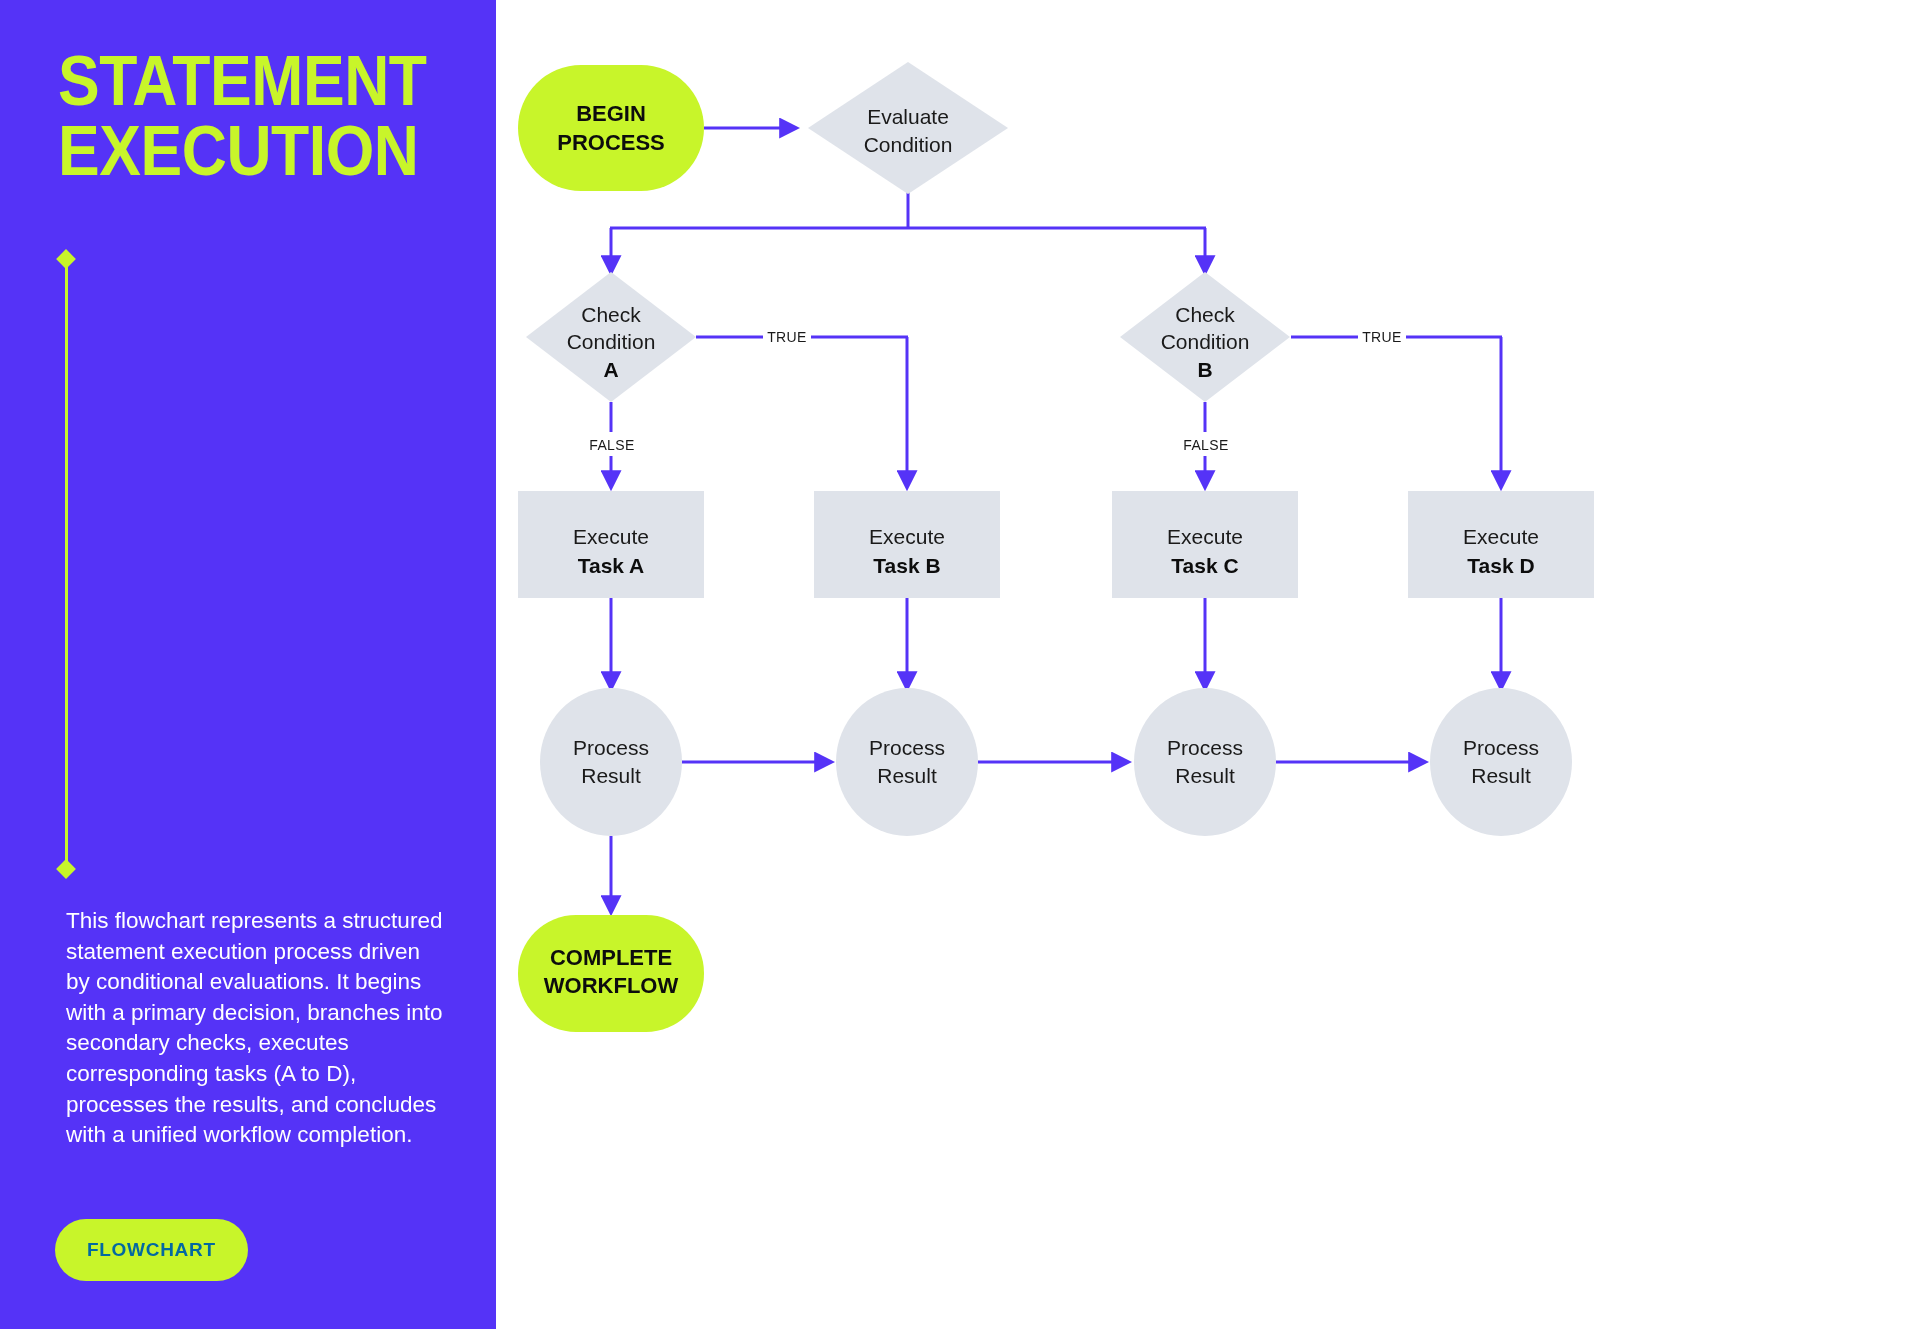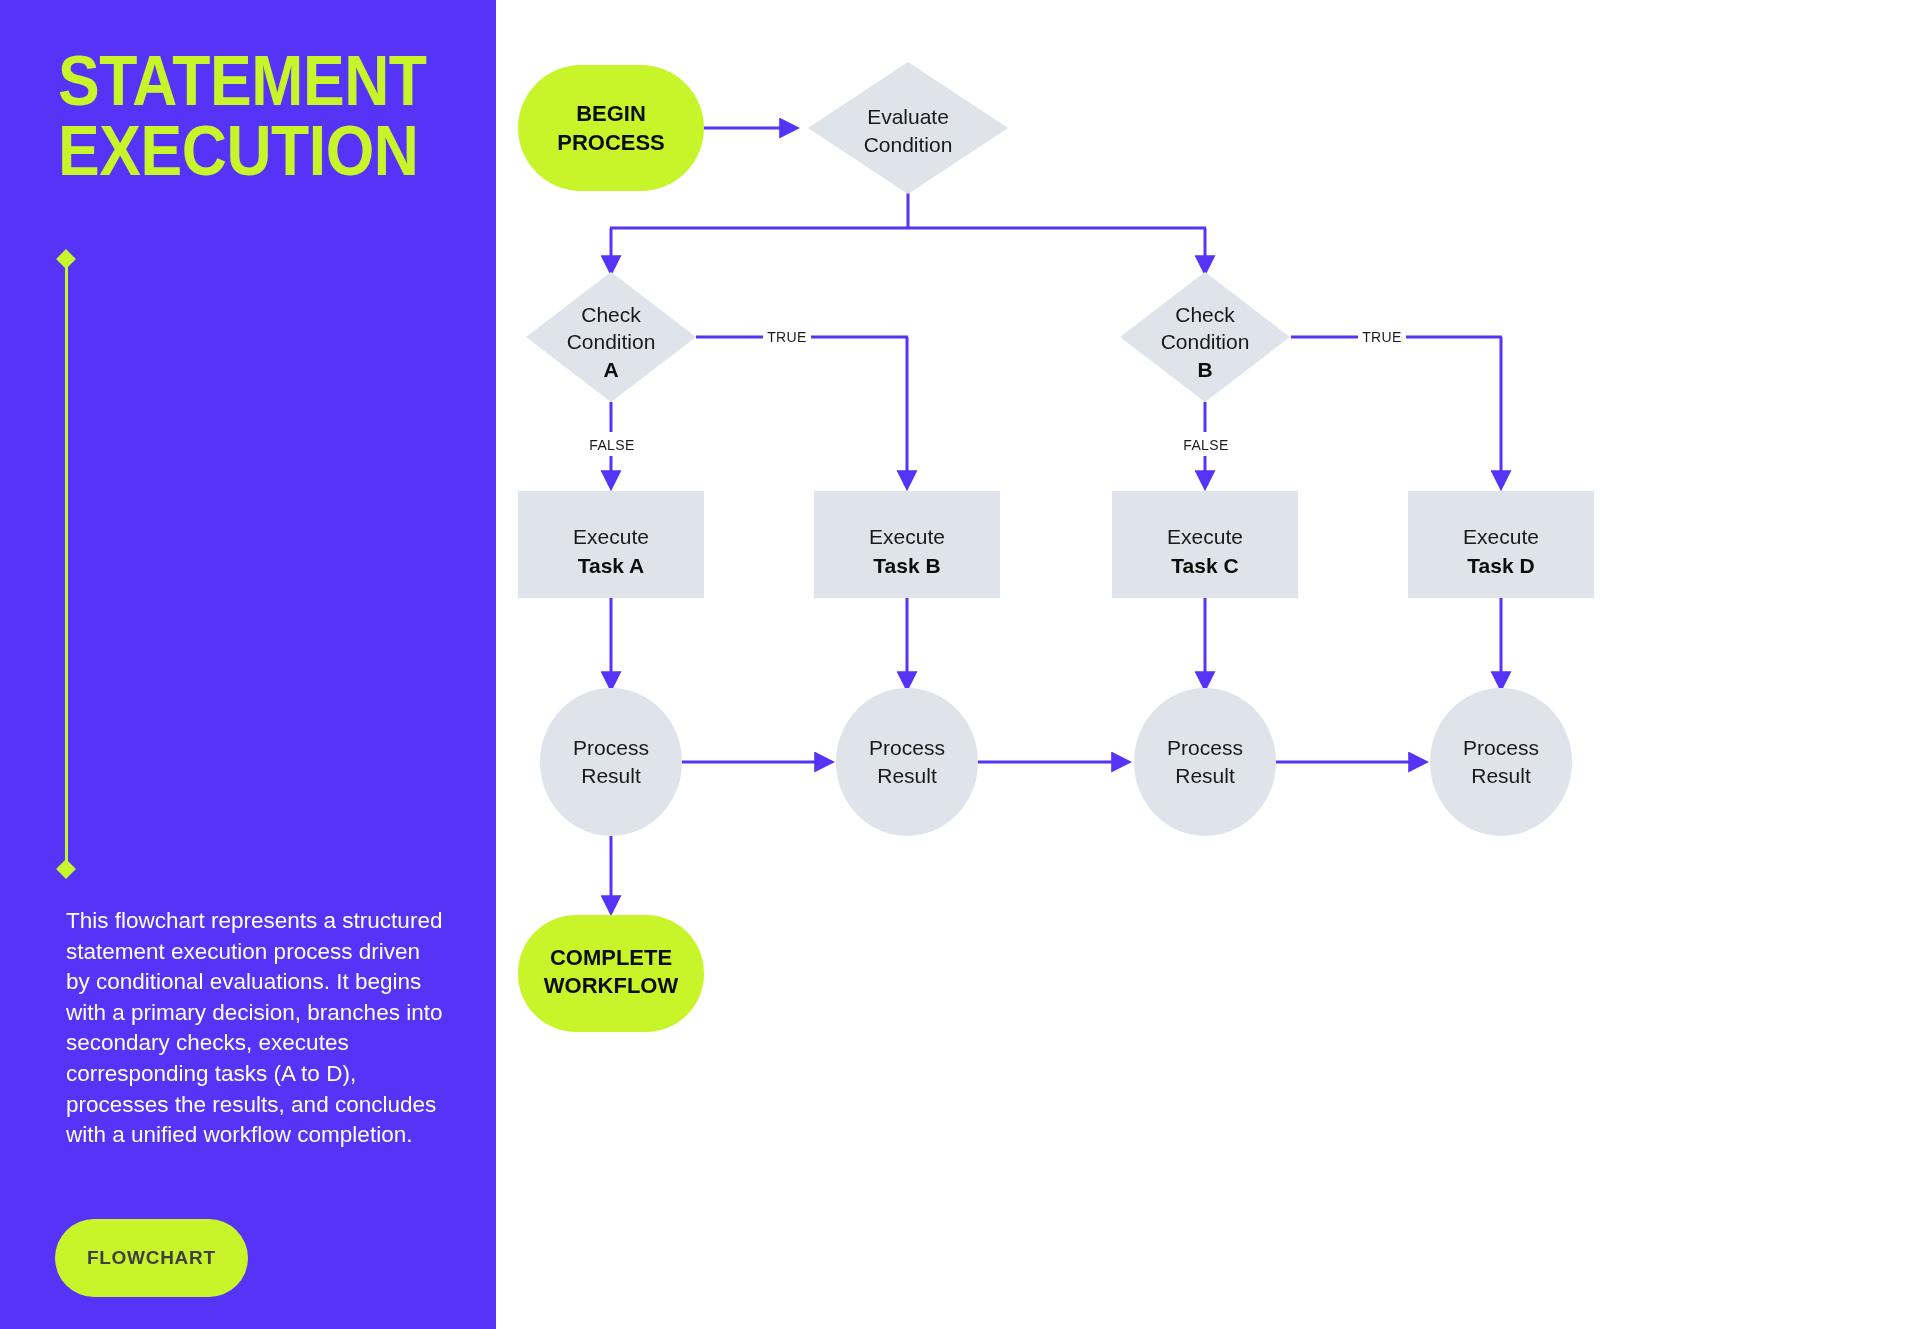--- a/index.html
+++ b/index.html
@@ -77,23 +77,23 @@
     color: #ffffff;
     font-size: 22.5px;
     line-height: 1.36;
     margin: 8px;
   }
   .side-badge {
     position: absolute;
     left: 55px;
     top: 1219px;
     background: #c8f52a;
-    color: #404040;
+    color: #0369a1;
     border-radius: 40px;
-    padding: 28px 32px;
+    padding: 20px 32px;
     font-size: 19px;
     font-weight: 700;
     letter-spacing: 0.7px;
     display: inline-block;
   }
 
   
   .canvas {
     position: relative;
     flex: 1 1 auto;

